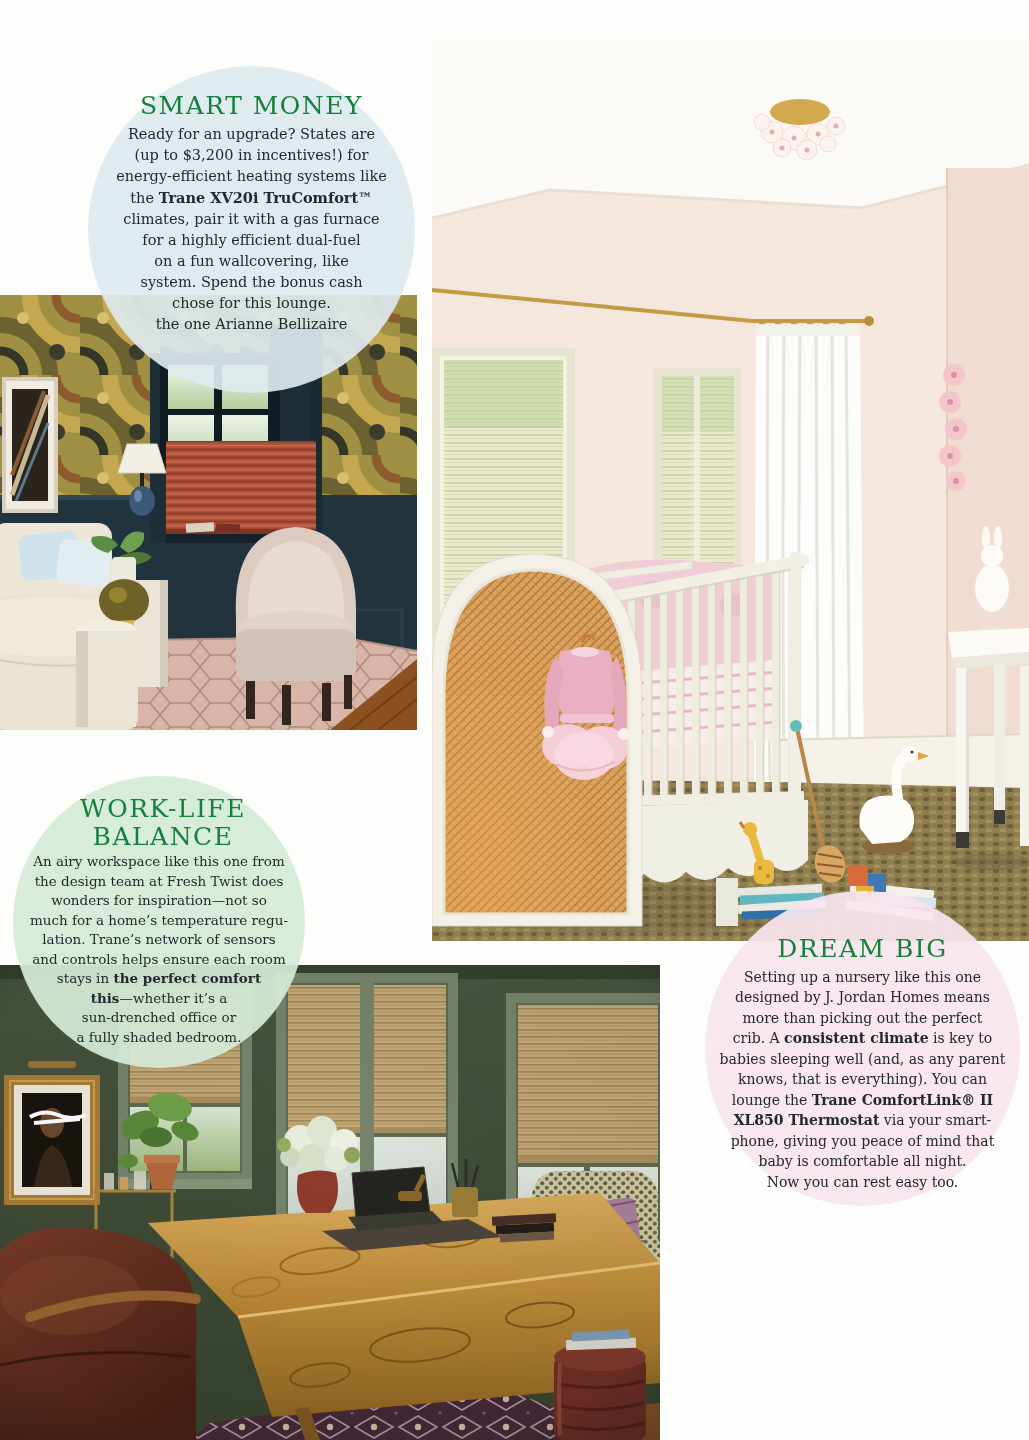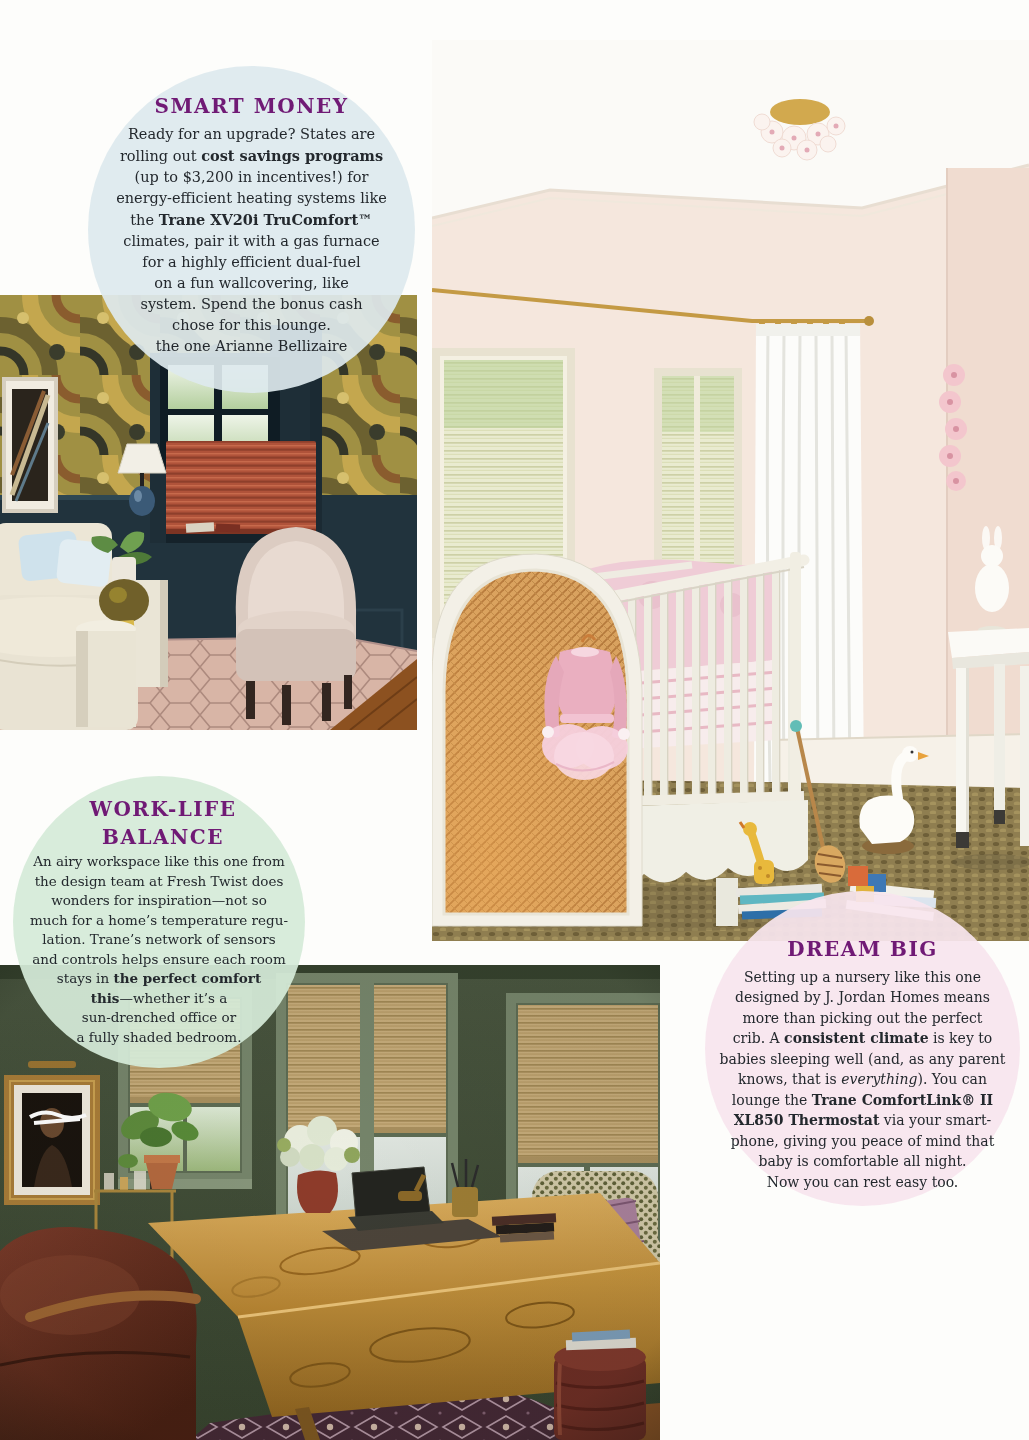--- a/index.html
+++ b/index.html
@@ -6,25 +6,25 @@
   *{box-sizing:border-box;}
   .page{position:relative;width:1029px;height:1440px;background:#fdfdfb;overflow:hidden;
         font-family:"DejaVu Serif",serif;margin:0 auto;}
   .photo{position:absolute;overflow:hidden;background:#eee;}
   .photo svg{display:block;width:100%;height:100%;}
   #photo-lounge{left:0;top:295px;width:417px;height:435px;}
   #photo-nursery{left:432px;top:40px;width:597px;height:901px;}
   #photo-office{left:0;top:965px;width:660px;height:475px;}
   .bubble{position:absolute;border-radius:50%;z-index:5;color:#23282d;text-align:center;
           display:flex;flex-direction:column;align-items:center;}
-  .bubble .bub-title{font-weight:700;letter-spacing:1.5px;font-size:20px;line-height:28px;
-          color:#701a75;margin-bottom:4px;white-space:nowrap;}
+  .bubble .bub-title{font-weight:400;letter-spacing:1.5px;font-size:25px;line-height:28px;
+          color:#15803d;margin-bottom:4px;white-space:nowrap;}
   .tl{white-space:nowrap;}
   .tl .b{font-weight:700;}
-  .tl .i{font-style:italic;}
+  .tl .i{}
   #bubble-smart{left:88px;top:66px;width:327px;height:327px;background:rgba(221,233,238,.92);
           font-size:14.5px;line-height:21px;padding-top:26px;}
   #bubble-work{left:13px;top:776px;width:292px;height:292px;background:rgba(213,235,216,.93);
           font-size:13.5px;line-height:19.5px;padding-top:20px;}
   #bubble-work .bub-title{line-height:26px;margin-bottom:2px;margin-left:8px;}
   #bubble-dream{left:705px;top:891px;width:315px;height:315px;background:rgba(247,229,238,.93);
           font-size:14px;line-height:20.5px;padding-top:30px;justify-content:center;}
 </style>
 </head>
 <body>
@@ -499,21 +499,20 @@
         <path d="M0 400 Q90 380 190 392" stroke="#3a1a10" stroke-width="3" fill="none"></path>
       </g>
       <rect width="660" height="475" fill="url(#vigO)"></rect>
     </svg>
   </div>
 
   <div class="bubble" id="bubble-smart">
     <div class="bub-title">SMART MONEY</div>
     <div>
         <div class="tl"><span>Ready for an upgrade? States are</span></div>
-        <div class="tl"><span>rolling out </span><span class="b">cost savings programs</span></div>
         <div class="tl"><span>(up to $3,200 in incentives!) for</span></div>
         <div class="tl"><span>energy-efficient heating systems like</span></div>
         <div class="tl"><span>the </span><span class="b">Trane XV20i TruComfort™</span></div>
         <div class="tl"><span>climates, pair it with a gas furnace</span></div>
         <div class="tl"><span>for a highly efficient dual-fuel</span></div>
         <div class="tl"><span>on a fun wallcovering, like</span></div>
         <div class="tl"><span>system. Spend the bonus cash</span></div>
         <div class="tl"><span>chose for this lounge.</span></div>
         <div class="tl"><span>the one Arianne Bellizaire</span></div>
       </div>

